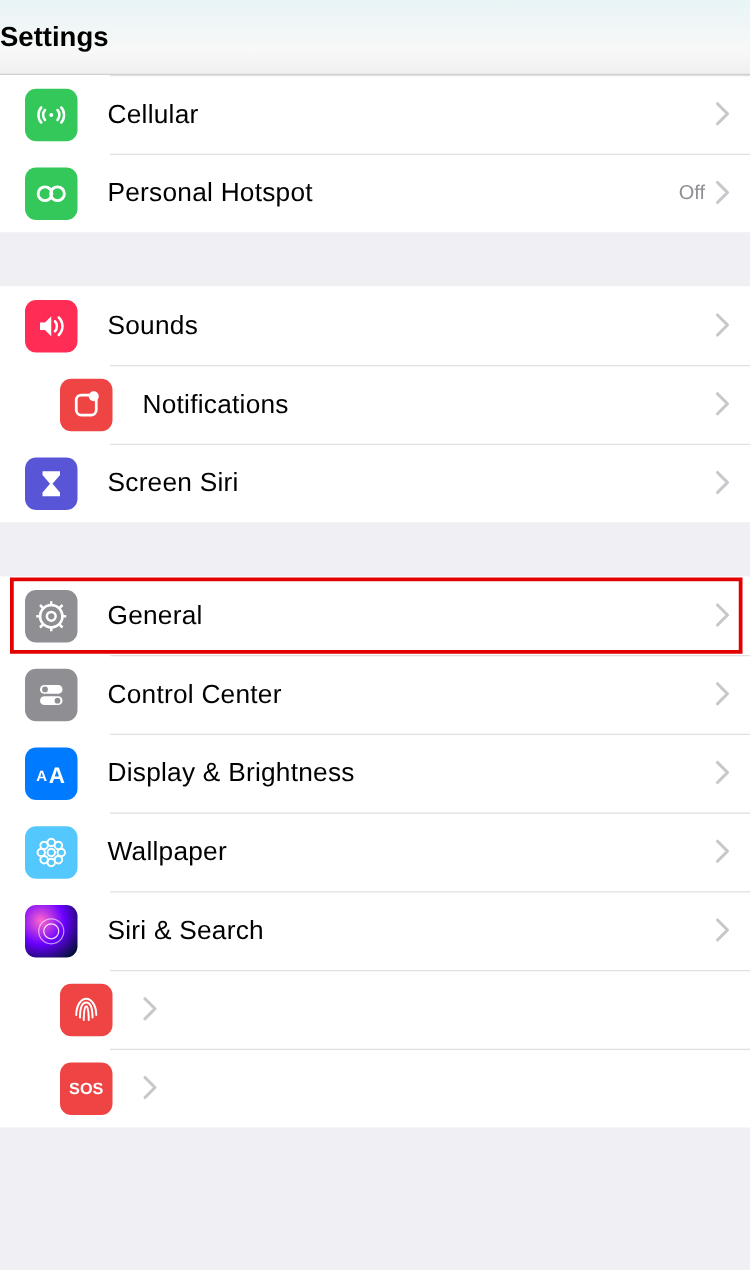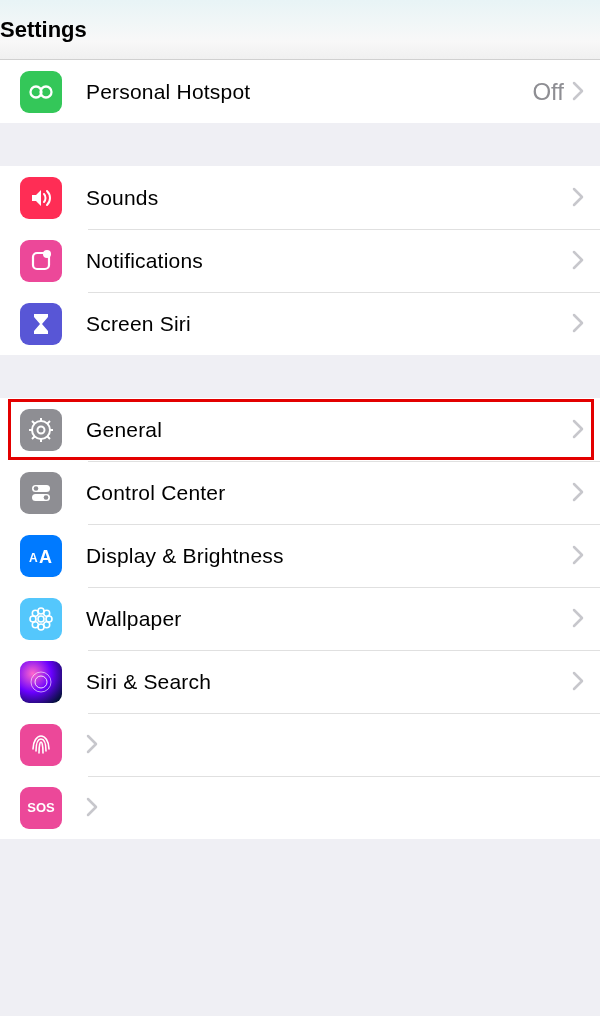--- a/index.html
+++ b/index.html
@@ -50,21 +50,21 @@
     flex-shrink: 0;
     margin-right: 24px;
   }
   .label {
     flex: 1;
     font-size: 21px;
     color: #000;
     letter-spacing: 0.2px;
   }
   .value {
-    font-size: 24px;
+    font-size: 16px;
     color: #8e8e93;
     margin-right: 8px;
   }
   .chevron {
     width: 14px;
     height: 22px;
     flex-shrink: 0;
   }
   .chevron svg { display:block; }
   .highlight {
@@ -72,37 +72,56 @@
     left: 8px;
     right: 6px;
     top: 1px;
     bottom: 1px;
     border: 3px solid #e30000;
     pointer-events: none;
     z-index: 5;
   }
   
   .bg-green { background:#34c759; }
-  .bg-red   { background:#ec4899; }
+  .bg-red   { background:#ef4444;margin-left:28px; }
   .bg-pink  { background:#ff2d55; }
   .bg-indigo{ background:#5856d6; }
   .bg-gray  { background:#8e8e93; }
   .bg-blue  { background:#007aff; }
   .bg-cyan  { background:#54c7fc; }
   .siri-bg  { background: radial-gradient(circle at 30% 30%, #ff66cc, #6a00ff 45%, #001133 90%); }
 </style>
 </head>
 <body>
 
 <div class="header">
   <span>Settings</span>
 </div>
 
 <div class="group">
 
+  <div class="row sep-top">
+    <div class="icon-wrap bg-green">
+      <svg width="26" height="26" viewBox="0 0 26 26">
+          <g stroke="#fff" stroke-width="2" fill="none" stroke-linecap="round">
+            <path d="M5 7 C2 10 2 16 5 19"></path>
+            <path d="M8 9 C6 11 6 15 8 17"></path>
+            <path d="M21 7 C24 10 24 16 21 19"></path>
+            <path d="M18 9 C20 11 20 15 18 17"></path>
+            <circle cx="13" cy="13" r="1.6" fill="#fff" stroke="none"></circle>
+          </g>
+        </svg>
+    </div>
+    <div class="label">Cellular</div>
+    <div class="chevron">
+      <svg width="12" height="20" viewBox="0 0 12 20">
+          <path d="M2 2 L10 10 L2 18" stroke="#c7c7cc" stroke-width="2.5" fill="none" stroke-linecap="round" stroke-linejoin="round"></path>
+        </svg>
+    </div>
+  </div>
 
   <div class="row">
     <div class="icon-wrap bg-green">
       <svg width="28" height="18" viewBox="0 0 28 18">
           <g stroke="#fff" stroke-width="2.3" fill="none">
             <circle cx="9" cy="9" r="5.5"></circle>
             <circle cx="19" cy="9" r="5.5"></circle>
           </g>
         </svg>
     </div>

